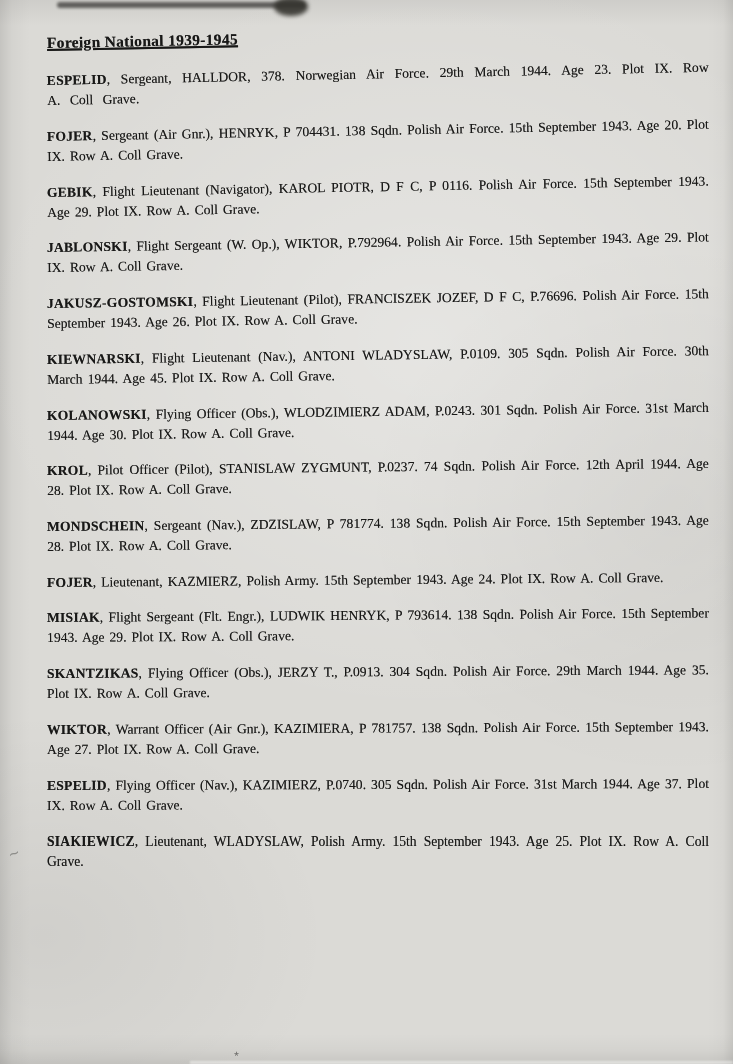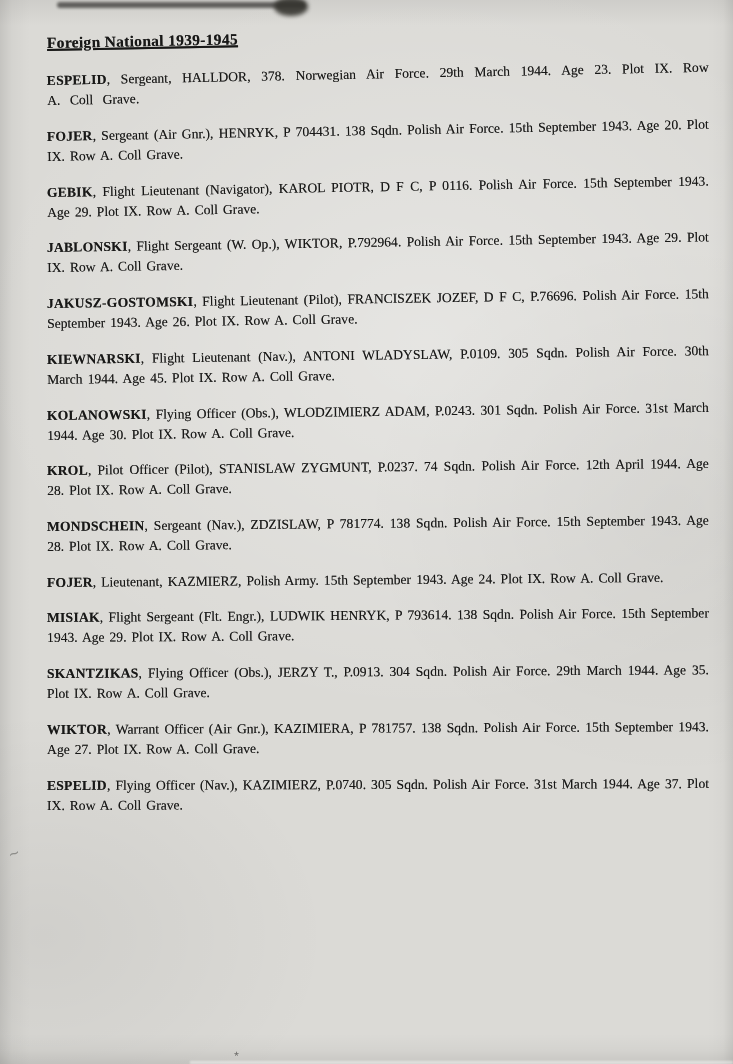--- a/index.html
+++ b/index.html
@@ -136,20 +136,21 @@
 
     <p class="entry" style="transform: rotate(-0.4deg);"><b class="surname">MISIAK</b><span class="details">, Flight Sergeant (Flt. Engr.), LUDWIK HENRYK, P 793614. 138 Sqdn. Polish Air Force. 15th September 1943. Age 29. Plot IX. Row A. Coll Grave.</span></p>
 
     <p class="entry" style="transform: rotate(-0.32deg);"><b class="surname">SKANTZIKAS</b><span class="details">, Flying Officer (Obs.), JERZY T., P.0913. 304 Sqdn. Polish Air Force. 29th March 1944. Age 35. Plot IX. Row A. Coll Grave.</span></p>
 
     <p class="entry" style="transform: rotate(-0.25deg);"><b class="surname">WIKTOR</b><span class="details">, Warrant Officer (Air Gnr.), KAZIMIERA, P 781757. 138 Sqdn. Polish Air Force. 15th September 1943. Age 27. Plot IX. Row A. Coll Grave.</span></p>
 
     <p class="entry" style="transform: rotate(-0.17deg);"><b class="surname">ESPELID</b><span class="details">, Flying Officer (Nav.), KAZIMIERZ, P.0740. 305 Sqdn. Polish Air Force. 31st March 1944. Age 37. Plot IX. Row A. Coll Grave.</span></p>
 
 
+    <p class="entry" style="transform: rotate(-0.02deg);"><b class="surname">SIAKIEWICZ</b><span class="details">, Lieutenant, WLADYSLAW, Polish Army. 15th September 1943. Age 25. Plot IX. Row A. Coll Grave.</span></p>
 
 
   </div>
   </div>
 
   <span class="margin-mark">∼</span>
   <span class="bottom-mark">⁎</span>
   <div class="bottom-edge-highlight"></div>
 
 </div>

